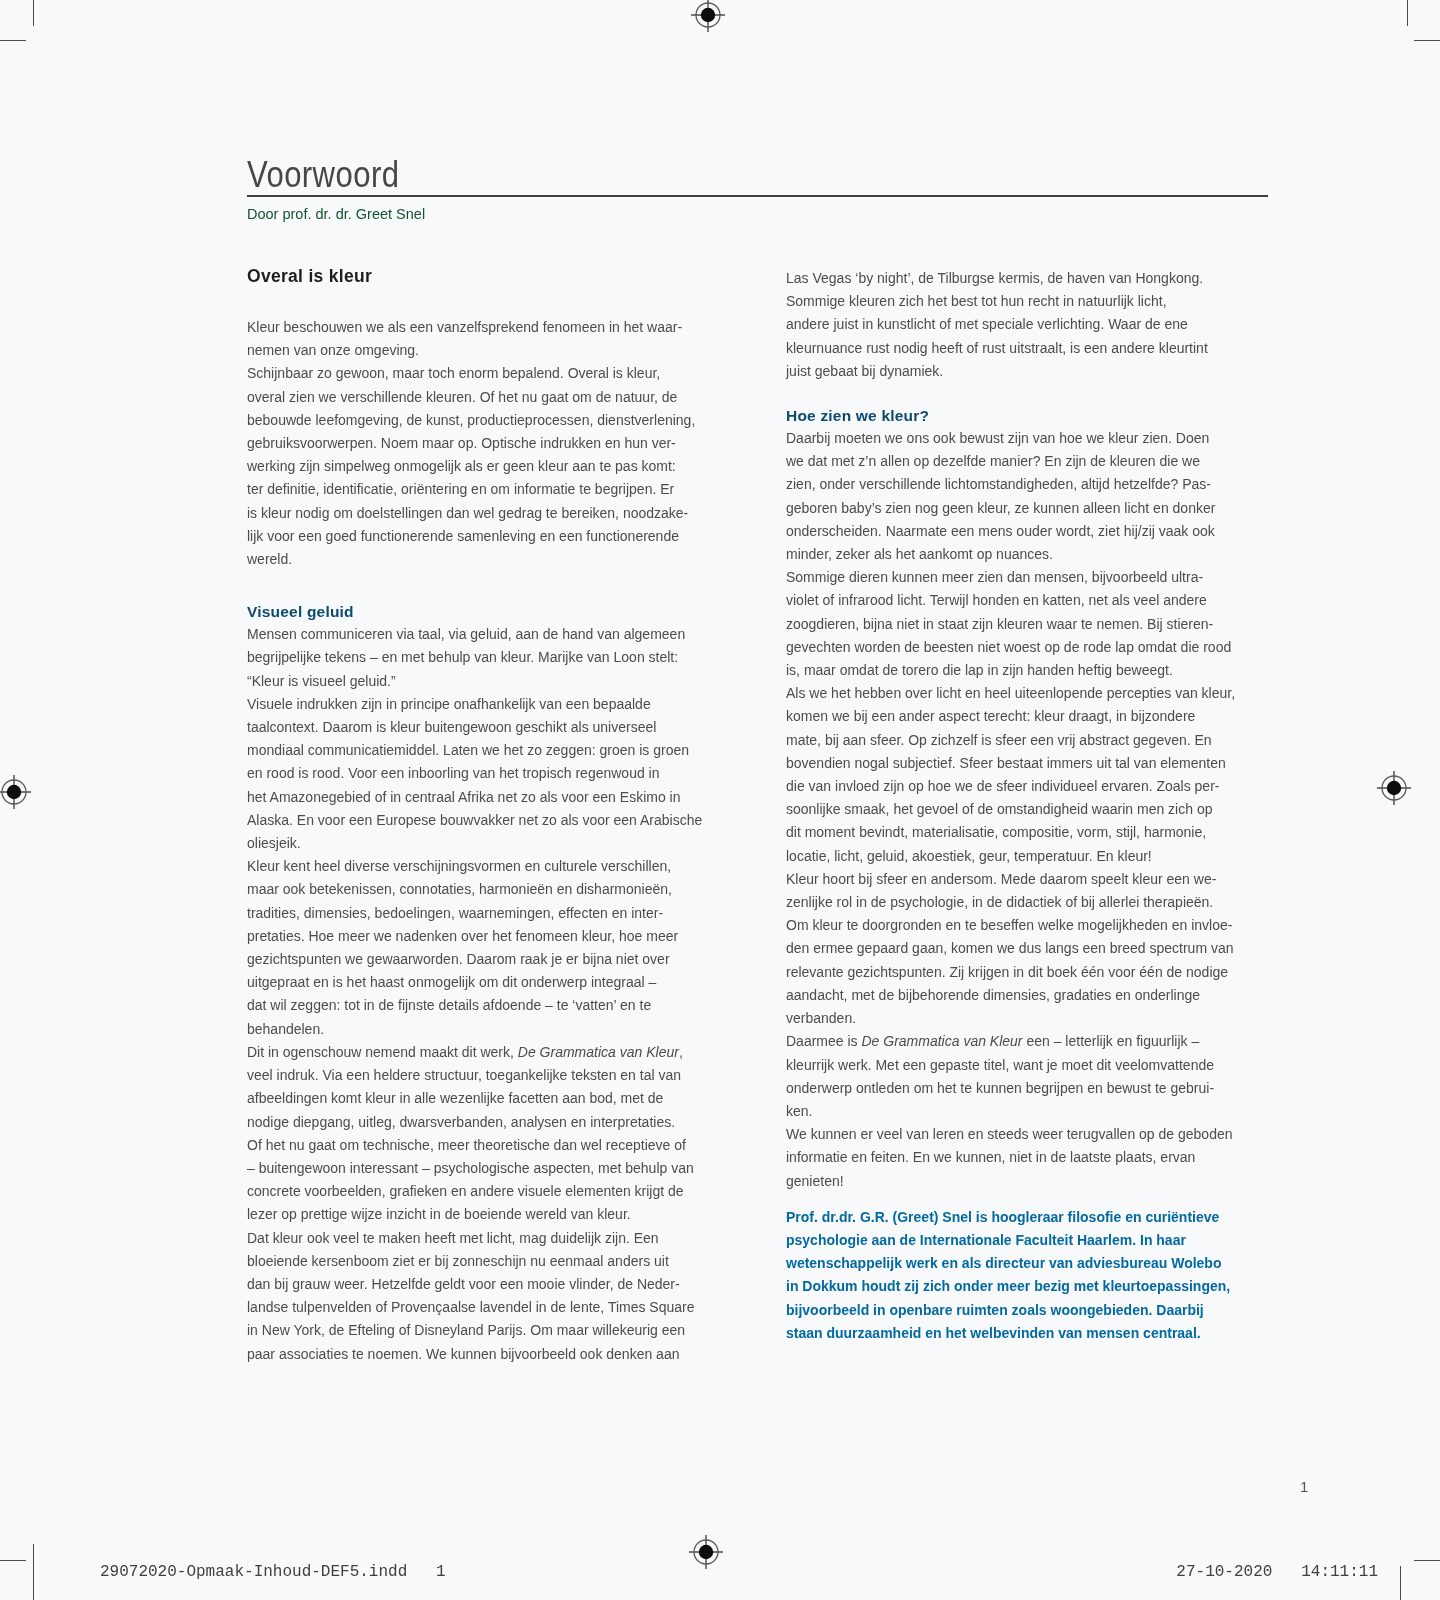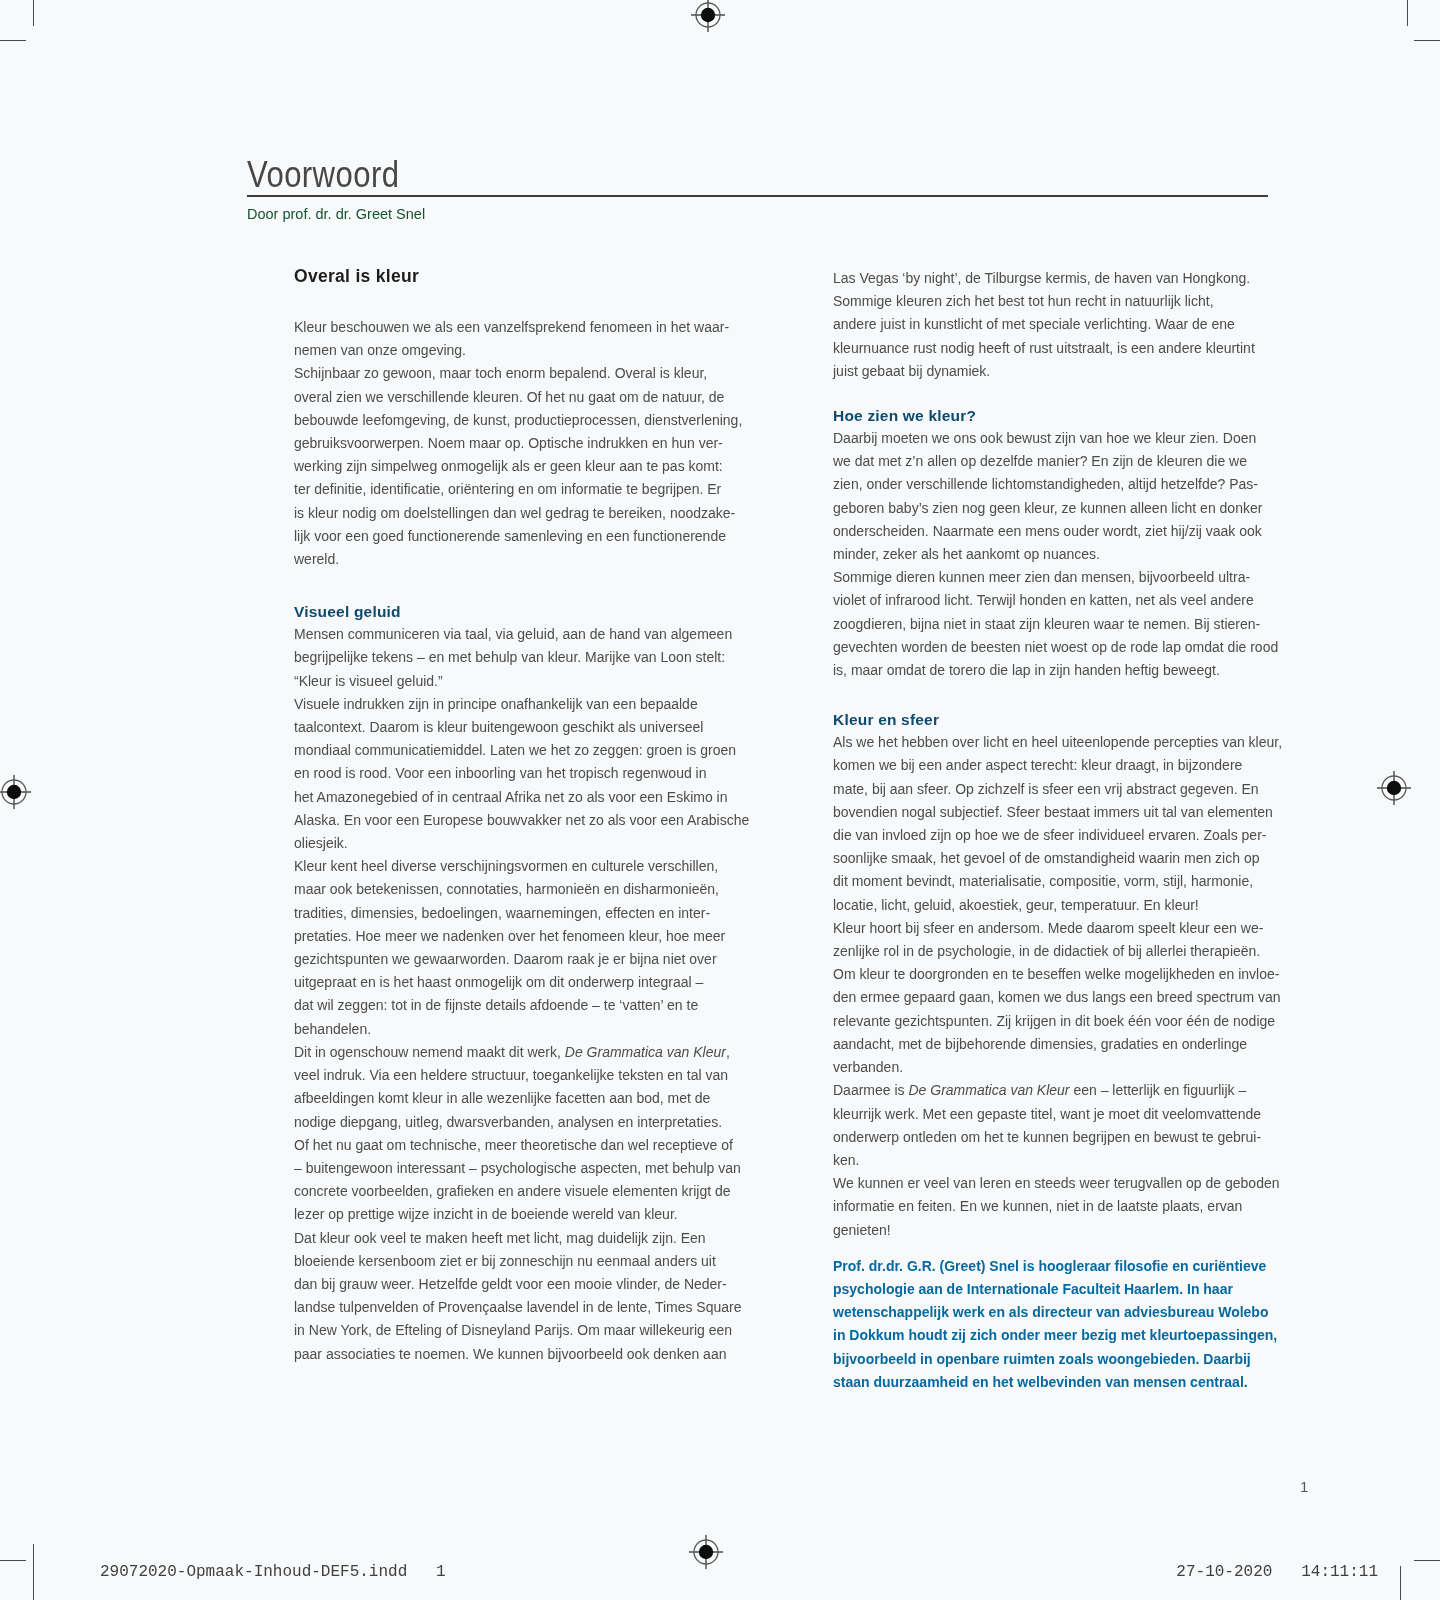--- a/index.html
+++ b/index.html
@@ -19,21 +19,21 @@
   
   h1{
     position:absolute;left:247px;top:156px;margin:0;
     font-size:37px;font-weight:300;color:#474747;
     transform:scaleX(0.84);transform-origin:left top;
     letter-spacing:0.5px;line-height:38px;
   }
   .title-rule{position:absolute;left:247px;top:195px;width:1021px;height:2px;background:#3d3d3d;}
   .byline{position:absolute;left:247px;top:206px;font-size:14.5px;font-weight:normal;color:#14532d;}
   
-  .col{position:absolute;top:265px;width:505px;margin-left:47px;}
+  .col{position:absolute;top:265px;width:505px;}
   .col-left{left:247px;}
   .col-right{left:786px;}
   h2{margin:0 0 29px;font-size:17.5px;font-weight:bold;color:#1e1e1e;letter-spacing:0.3px;line-height:22px;}
   h3{margin:0;font-size:15.5px;font-weight:bold;color:#0c4a6e;letter-spacing:0.2px;line-height:23px;}
   .h-visueel{margin-top:29px;}
   .h-boeiende{margin-top:16px;}
   .h-hoezien{margin-top:21px;}
   .h-kleursfeer{margin-top:26px;}
   .body{margin:0;font-size:14px;line-height:23.2px;white-space:pre;color:#4c4c4c;}
   .intro{margin-top:2px;}
@@ -150,21 +150,20 @@
 we dat met z’n allen op dezelfde manier? En zijn de kleuren die we
 zien, onder verschillende lichtomstandigheden, altijd hetzelfde? Pas-
 geboren baby’s zien nog geen kleur, ze kunnen alleen licht en donker
 onderscheiden. Naarmate een mens ouder wordt, ziet hij/zij vaak ook
 minder, zeker als het aankomt op nuances.
 Sommige dieren kunnen meer zien dan mensen, bijvoorbeeld ultra-
 violet of infrarood licht. Terwijl honden en katten, net als veel andere
 zoogdieren, bijna niet in staat zijn kleuren waar te nemen. Bij stieren-
 gevechten worden de beesten niet woest op de rode lap omdat die rood
 is, maar omdat de torero die lap in zijn handen heftig beweegt.</p>
-    <h3 class="h-kleursfeer">Kleur en sfeer</h3>
     <p class="body"><span>Als we het hebben over licht en heel uiteenlopende percepties van kleur,
 komen we bij een ander aspect terecht: kleur draagt, in bijzondere
 mate, bij aan sfeer. Op zichzelf is sfeer een vrij abstract gegeven. En
 bovendien nogal subjectief. Sfeer bestaat immers uit tal van elementen
 die van invloed zijn op hoe we de sfeer individueel ervaren. Zoals per-
 soonlijke smaak, het gevoel of de omstandigheid waarin men zich op
 dit moment bevindt, materialisatie, compositie, vorm, stijl, harmonie,
 locatie, licht, geluid, akoestiek, geur, temperatuur. En kleur!
 Kleur hoort bij sfeer en andersom. Mede daarom speelt kleur een we-
 zenlijke rol in de psychologie, in de didactiek of bij allerlei therapieën.

